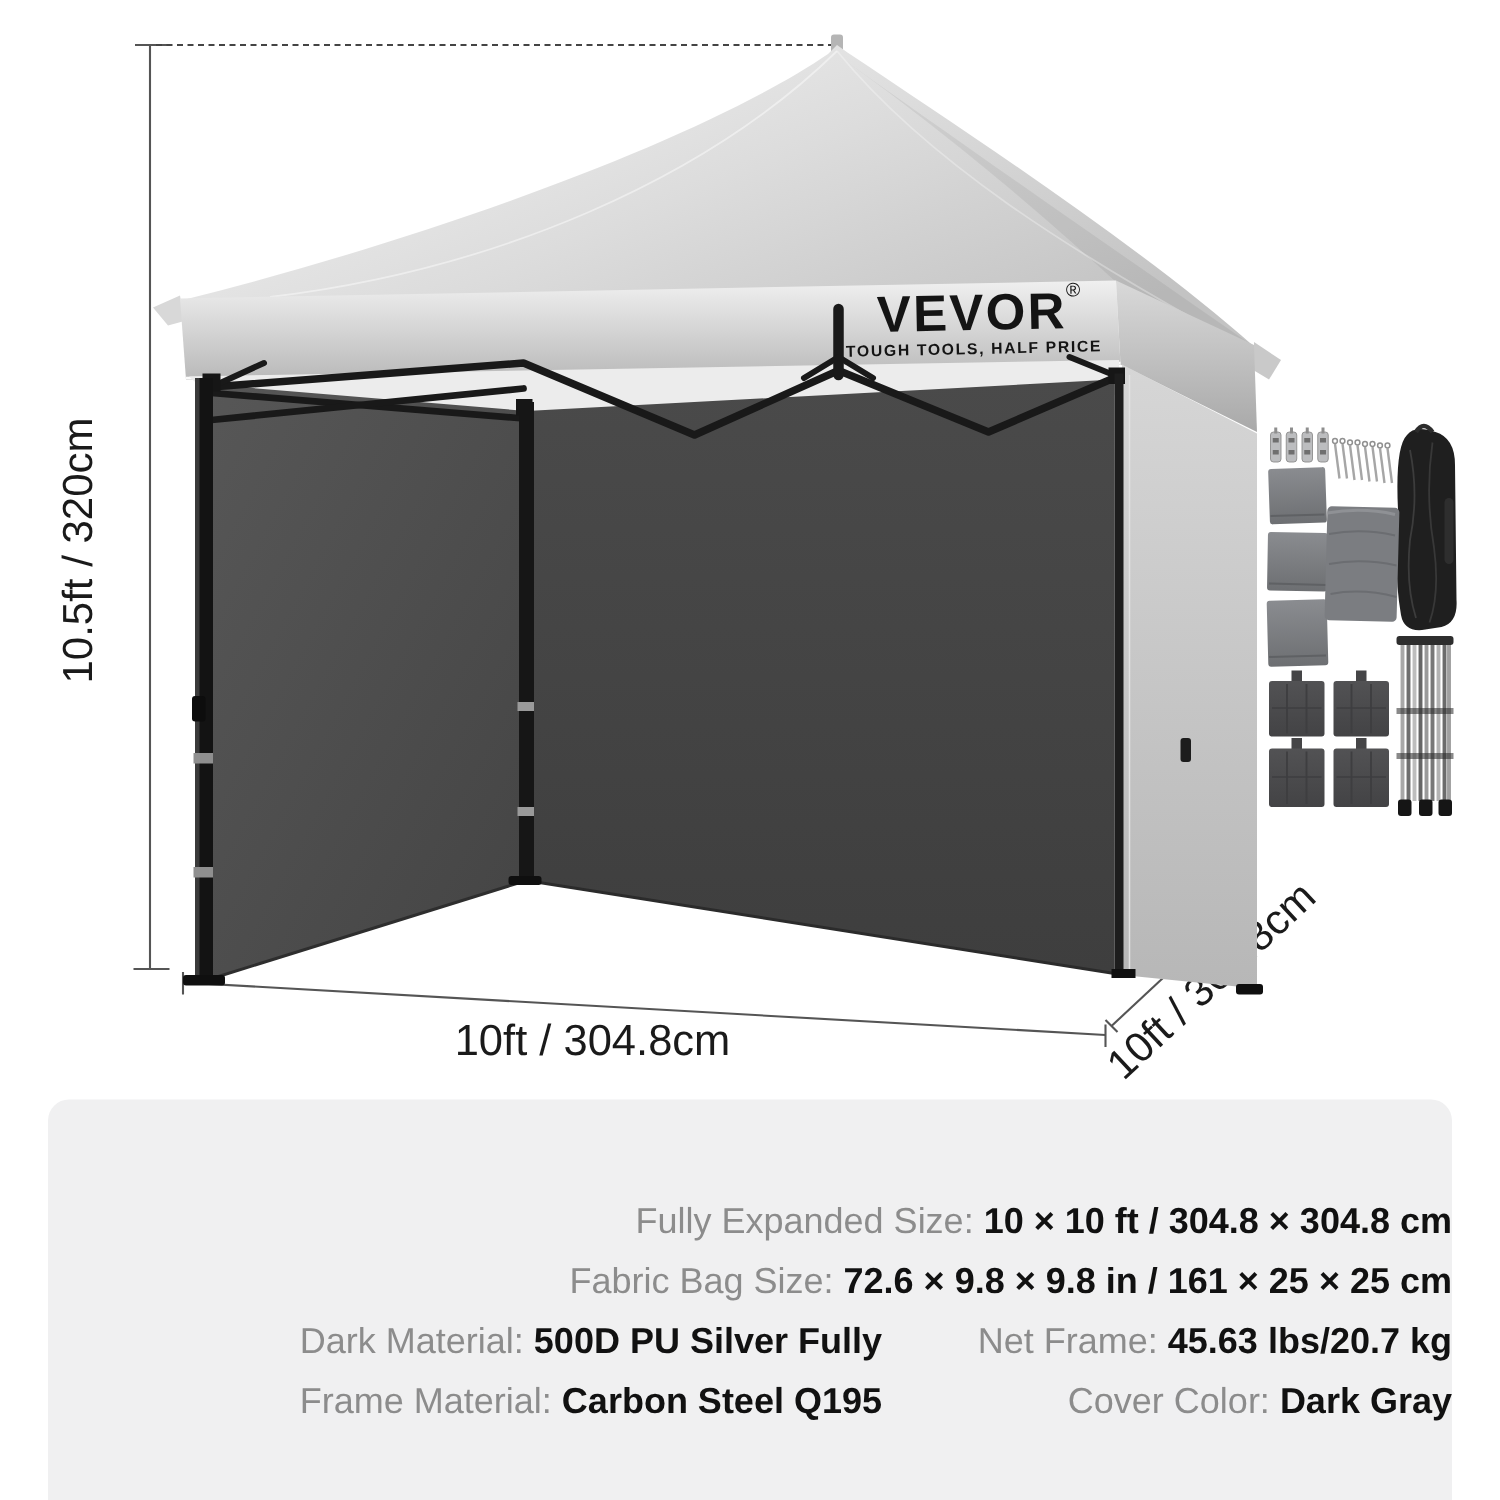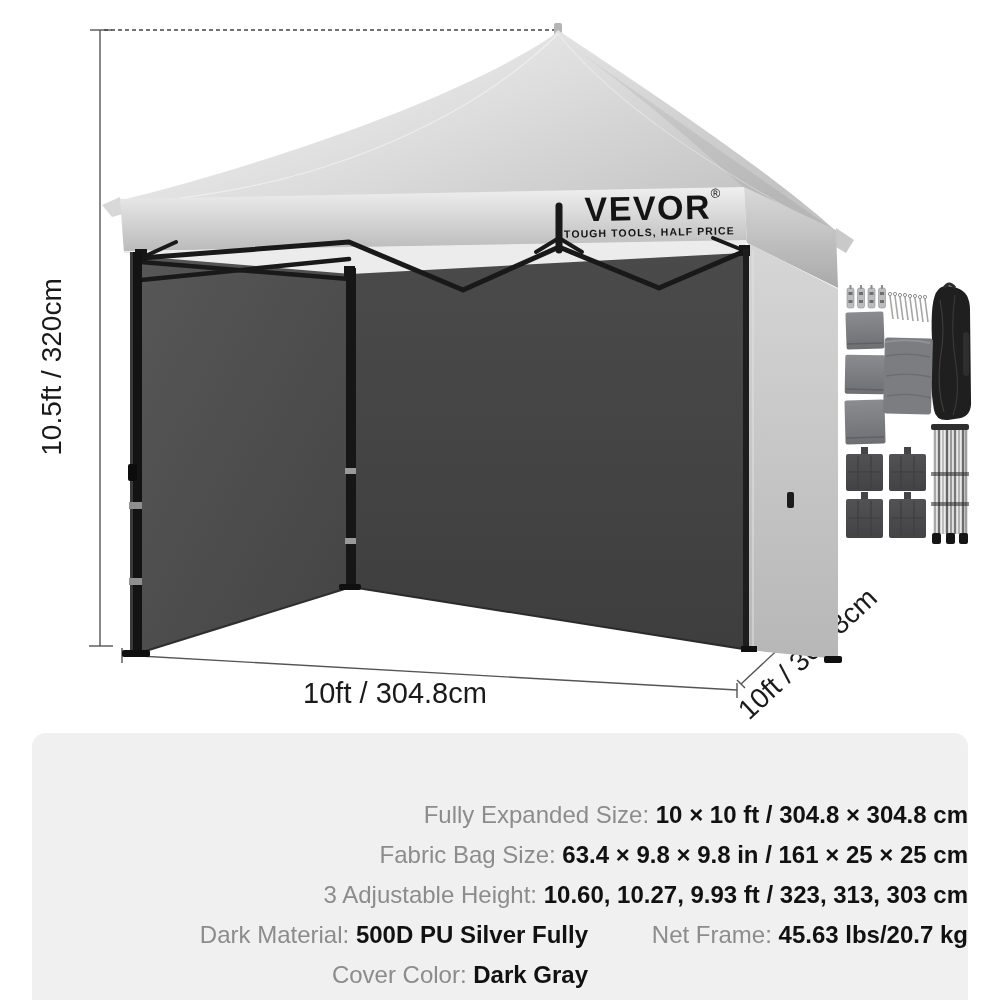--- a/index.html
+++ b/index.html
@@ -264,31 +264,31 @@
       <rect x="959" y="533" width="9" height="11" rx="2" fill="#151515"></rect>
     </g>
   </g>
 </svg>
 
 <div class="specs">
   <div class="spec-row">
     <span class="lbl">Fully Expanded Size: </span><span class="val">10 × 10 ft / 304.8 × 304.8 cm</span>
   </div>
   <div class="spec-row">
-    <span class="lbl">Fabric Bag Size: </span><span class="val">63.4 × 9.8 × 9.8 in / 161 × 25 × 25 cm</span>
-  </div>
-  <div class="spec-row">
-    <span class="lbl">3 Adjustable Height: </span><span class="val">10.60, 10.27, 9.93 ft / 323, 313, 303 cm</span>
+    <span class="lbl">Fabric Bag Size: </span><span class="val">72.6 × 9.8 × 9.8 in / 161 × 25 × 25 cm</span>
   </div>
   <div class="spec-grid">
     <div class="spec-row">
       <span class="lbl">Dark Material: </span><span class="val">500D PU Silver Fully</span>
     </div>
     <div class="spec-row">
       <span class="lbl">Net Frame: </span><span class="val">45.63 lbs/20.7 kg</span>
     </div>
     <div class="spec-row">
+      <span class="lbl">Frame Material: </span><span class="val">Carbon Steel Q195</span>
+    </div>
+    <div class="spec-row">
       <span class="lbl">Cover Color: </span><span class="val">Dark Gray</span>
     </div>
   </div>
 </div>
 
 </div>
 
 </body></html>

